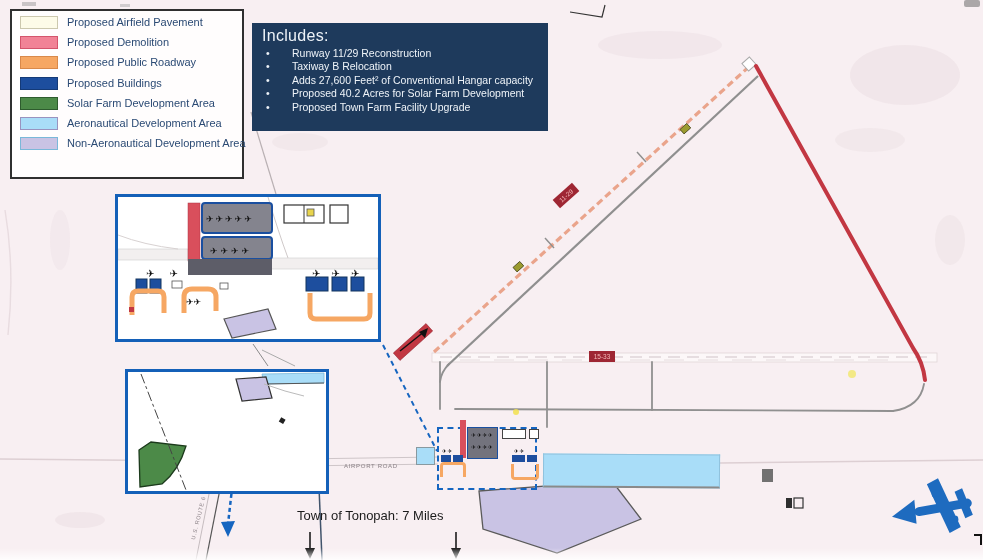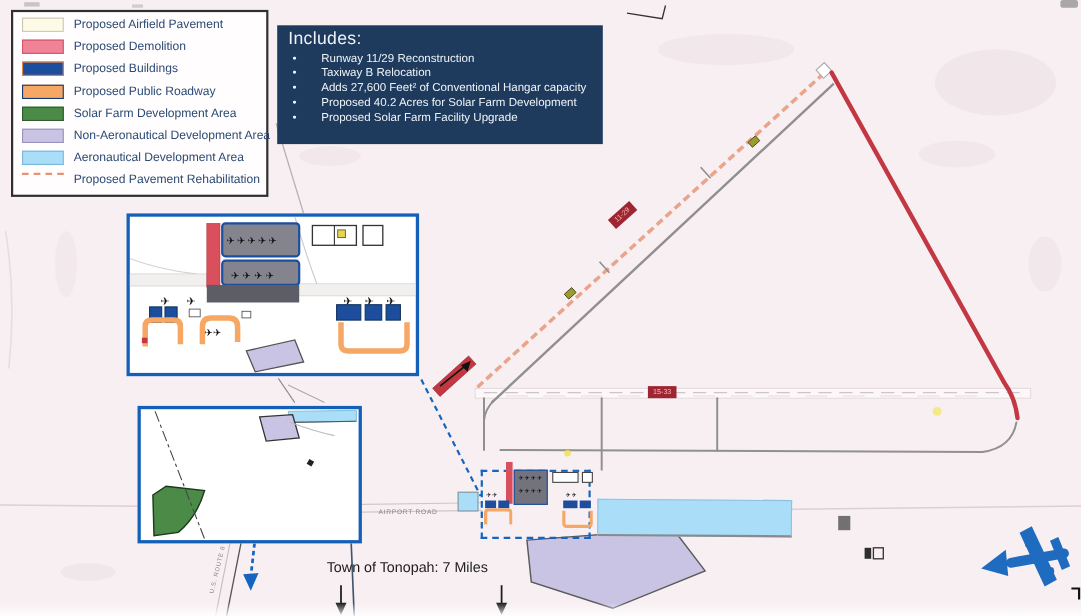--- a/index.html
+++ b/index.html
@@ -154,53 +154,49 @@
   <div class="abs legend">
     <div class="lrow">
         <span class="sw" style="background: rgb(253, 251, 232);"></span>
         <span class="ltext">Proposed Airfield Pavement</span>
       </div>
     <div class="lrow">
         <span class="sw" style="background: rgb(241, 131, 150);"></span>
         <span class="ltext">Proposed Demolition</span>
       </div>
     <div class="lrow">
+        <span class="sw" style="background: rgb(246, 167, 99);"></span>
+        <span class="ltext">Proposed Public Roadway</span>
+      </div>
+    <div class="lrow">
         <span class="sw" style="background: rgb(29, 78, 158);"></span>
         <span class="ltext">Proposed Buildings</span>
       </div>
     <div class="lrow">
-        <span class="sw" style="background: rgb(246, 167, 99);"></span>
-        <span class="ltext">Proposed Public Roadway</span>
-      </div>
-    <div class="lrow">
         <span class="sw" style="background: rgb(76, 138, 72);"></span>
         <span class="ltext">Solar Farm Development Area</span>
       </div>
     <div class="lrow">
+        <span class="sw" style="background: rgb(169, 221, 248);"></span>
+        <span class="ltext">Aeronautical Development Area</span>
+      </div>
+    <div class="lrow">
         <span class="sw" style="background: rgb(201, 195, 228);"></span>
         <span class="ltext">Non-Aeronautical Development Area</span>
-      </div>
-    <div class="lrow">
-        <span class="sw" style="background: rgb(169, 221, 248);"></span>
-        <span class="ltext">Aeronautical Development Area</span>
-      </div>
-    <div class="lrow">
-        <span class="sw dash" style="border-top-color: rgb(232, 146, 111);"></span>
-        <span class="ltext">Proposed Pavement Rehabilitation</span>
       </div>
   </div>
 
   <div class="abs includes" style="background: rgb(30, 58, 92);">
     <div class="inc-title">Includes:</div>
     <ul>
       <li>Runway 11/29 Reconstruction</li>
       <li>Taxiway B Relocation</li>
       <li>Adds 27,600 Feet² of Conventional Hangar capacity</li>
       <li>Proposed 40.2 Acres for Solar Farm Development</li>
-      <li>Proposed Solar Farm Facility Upgrade</li>
+      <li>Proposed Town Farm Facility Upgrade</li>
     </ul>
   </div>
 
   <div id="inset1" class="abs inset">
     <svg width="260" height="142" viewBox="0 0 260 142">
       <g>
         <rect x="0" y="52" width="70" height="11" fill="#f2efef" stroke="#ccc" stroke-width=".6"></rect>
         <rect x="152" y="61" width="108" height="11" fill="#f2efef" stroke="#ccc" stroke-width=".6"></rect>
         <path d="M150,0 Q160,34 170,61" stroke="#cfc9c9" fill="none"></path>
         <path d="M0,38 Q26,48 60,52" stroke="#d8d2d2" fill="none"></path>

